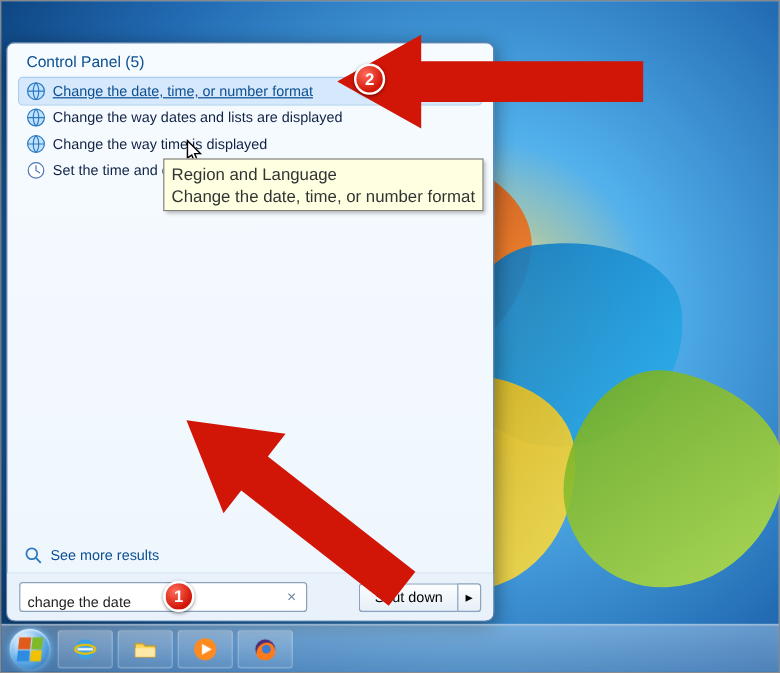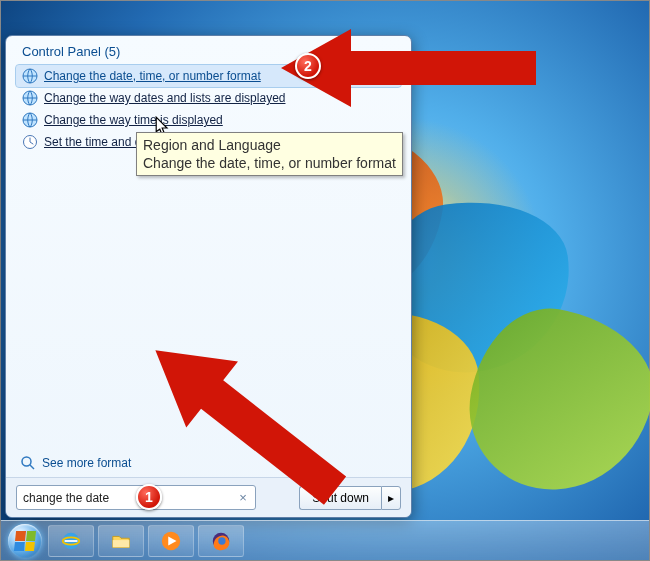--- a/index.html
+++ b/index.html
@@ -44,37 +44,37 @@
     border:1px solid #5e7fa8; border-radius:7px;
     box-shadow: 0 4px 16px rgba(0,0,0,0.45);
     display:flex; flex-direction:column;gap:34px;
   }
   .sm-body { flex:1; padding:8px 10px 2px; overflow:hidden; }
   .sm-heading { color:#0b4e91; font-size:13px; margin:0 0 6px 6px; }
   .sm-list { list-style:none; }
   .sm-item { display:flex; align-items:center; gap:6px; height:22px; padding:0 6px; border-radius:3px; cursor:pointer; }
   .sm-item.sel { background:#d6e8fb; outline:1px solid #a8cdee; }
   .sm-item .icn svg { width:16px; height:16px; display:block; }
-  .sm-item .lbl { color:#124; white-space:nowrap;text-decoration:underline; }
+  .sm-item .lbl { color:#124; white-space:nowrap; }
   .sm-item.sel .lbl { text-decoration:underline; color:#0b4e91; }
 
   .cursor-arrow { position:absolute; left:145px; top:80px; pointer-events:none; }
   .cursor-arrow svg { width:20px; height:24px; display:block; }
 
   .tooltip { position:absolute; left:130px; top:96px; background:#ffffe1; border:1px solid #808080;
     padding:3px 6px; font-size:14px; color:#333; line-height:1.3; box-shadow:2px 2px 3px rgba(0,0,0,0.25);
     white-space:nowrap; }
 
   .see-more { position:absolute; left:14px; bottom:46px; display:flex; align-items:center; gap:6px; color:#0b4e91; cursor:pointer; font-size:12px; }
   .see-more svg { width:16px; height:16px; }
 
   .sm-footer { height:40px; border-top:1px solid #c7d6e8; background:#e9f1fa;
     display:flex; align-items:center; gap:10px; padding:0 10px; border-radius:0 0 7px 7px; }
   .search-box { flex:0 0 240px; height:25px; position:relative;
-    background:#fff; border:1px solid #8aa2bd; border-radius:3px; display:flex; align-items:center; padding:0 22px 0 6px; }
+    background:#fff; border:1px solid #8aa2bd; border-radius:3px; display:flex; align-items:flex-end; padding:0 22px 0 6px; }
   .search-box input { border:none; outline:none; width:100%; font-size:12px; font-family:inherit; background:transparent; color:#222; }
   .search-box .clear-x { position:absolute; right:4px; top:3px; width:16px; height:16px; color:#6b85a3; cursor:pointer; display:flex; align-items:center; justify-content:center; font-size:13px; }
   .spacer-flex { flex:1; }
   .shut-group { display:flex; height:24px; }
   .shut-btn { border:1px solid #8aa2bd; border-right:none; background:linear-gradient(to bottom,#fdfefe,#e6eef7);
     padding:0 12px; font-size:12px; border-radius:3px 0 0 3px; cursor:pointer; font-family:inherit; }
   .shut-arrow { width:20px; border:1px solid #8aa2bd; background:linear-gradient(to bottom,#fdfefe,#e6eef7);
     border-radius:0 3px 3px 0; display:flex; align-items:center; justify-content:center; cursor:pointer; }
 
   .red-arrow { position:absolute; pointer-events:none; }
@@ -146,21 +146,21 @@
       <div class="tooltip">
         <div>Region and Language</div>
         <div>Change the date, time, or number format</div>
       </div>
 
       <div class="see-more">
         <svg viewBox="0 0 16 16">
             <circle cx="6.5" cy="6.5" r="4.5" fill="none" stroke="#2f78c0" stroke-width="1.5"></circle>
             <line x1="10" y1="10" x2="14" y2="14" stroke="#2f78c0" stroke-width="1.5"></line>
           </svg>
-        <span>See more format</span>
+        <span>See more results</span>
       </div>
     </div>
 
     <div class="sm-footer">
       <div class="search-box">
         <input type="text" value="change the date" style="">
         <span class="clear-x">×</span>
       </div>
       <div class="spacer-flex"></div>
       <div class="shut-group">

